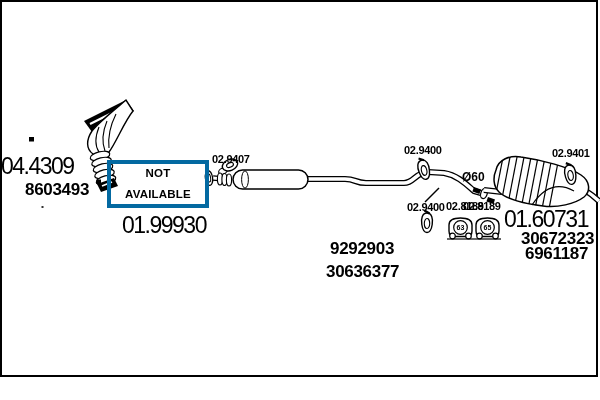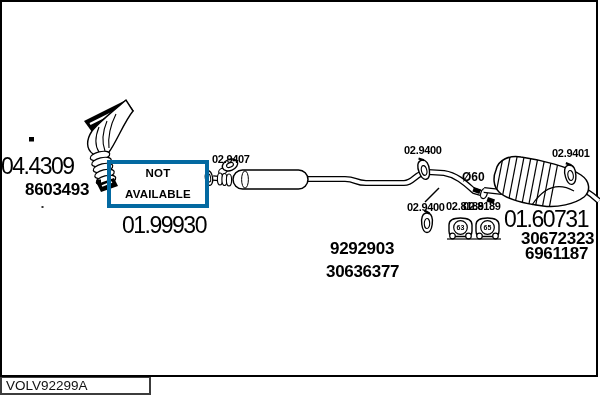--- a/index.html
+++ b/index.html
@@ -148,17 +148,14 @@
   <div class="t dia" style="left:462px;top:171px;">Ø60</div>
   <div class="t lbl" style="left:407px;top:202px;">02.9400</div>
   <div class="t lbl" style="left:446px;top:201px;">02.8189</div>
   <div class="t lbl" style="left:463px;top:201px;">02.8189</div>
 
   <div class="t big" style="left:504px;top:208px;">01.60731</div>
   <div class="t oe" style="left:521px;top:230px;">30672323</div>
   <div class="t oe" style="left:525px;top:245px;">6961187</div>
   <div class="t lbl" style="left:552px;top:148px;">02.9401</div>
 
-  <div id="plate">
-    <span id="plate-code">VOLV92299A</span>
-  </div>
 
 </div>
 
 </body></html>

